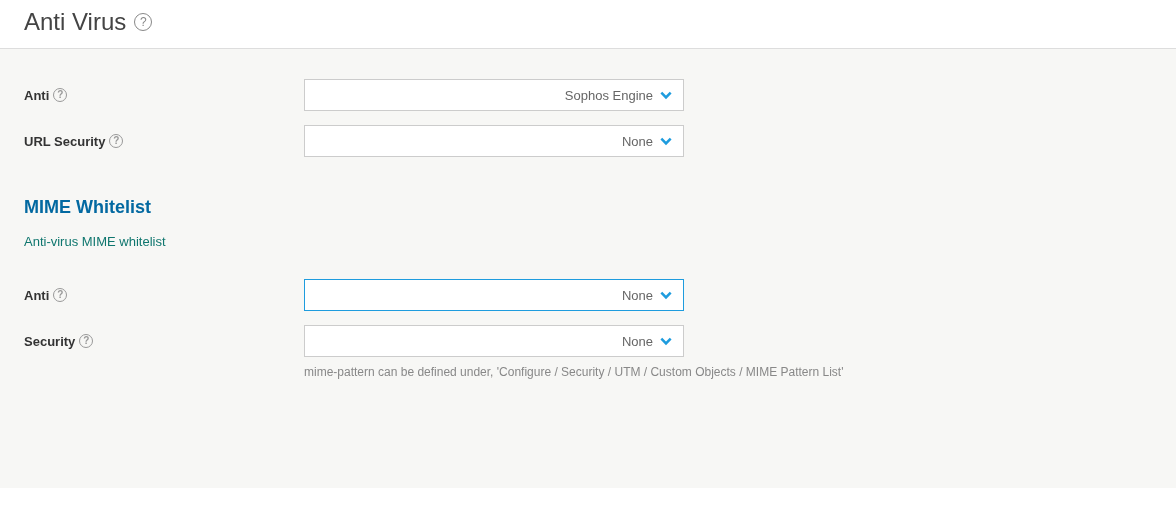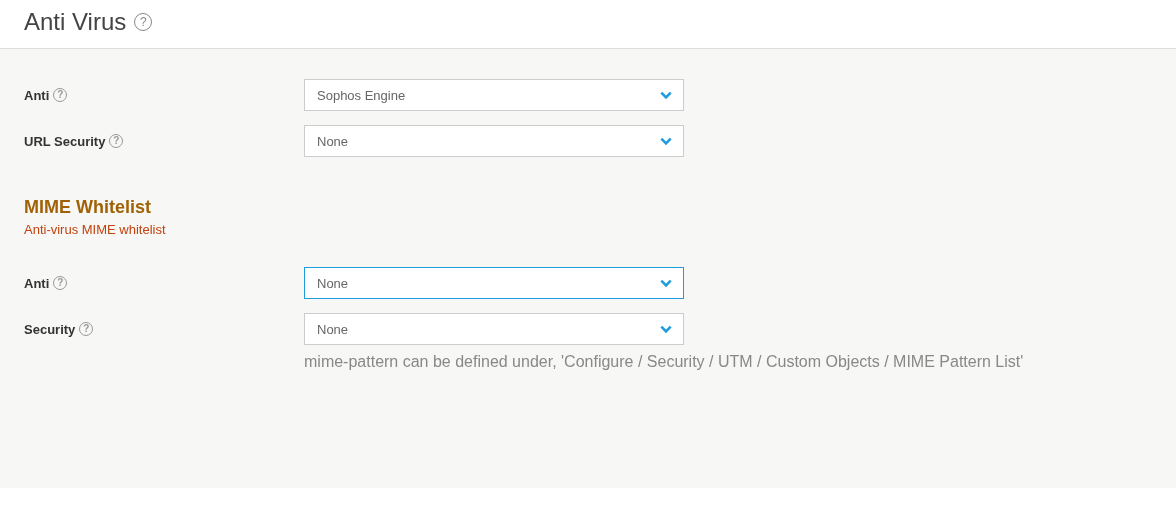--- a/index.html
+++ b/index.html
@@ -70,21 +70,21 @@
       align-items: center;
     }
     .select-box {
       width: 380px;
       height: 32px;
       background: #ffffff;
       border: 1px solid #ccc;
       padding: 0 30px 0 12px;
       display: flex;
       align-items: center;
-      justify-content: flex-start;
+      justify-content: flex-end;
       cursor: pointer;
       position: relative;
       font-size: 13px;
       color: #666;
     }
     .select-box.focused {
       border: 1px solid #1e9cde;
     }
     .chevron {
       position: absolute;
@@ -104,30 +104,30 @@
       stroke-width: 2.2;
       fill: none;
     }
     .section {
       margin-top: 40px;
       margin-bottom: 30px;
     }
     .section-title {
       font-size: 18px;
       font-weight: 700;
-      color: #a16207;
-      margin-bottom: 4px;
+      color: #0369a1;
+      margin-bottom: 16px;
     }
     .section-sub {
       font-size: 13px;
-      color: #c2410c;
+      color: #0f766e;
     }
     .hint-row {
       margin-left: 280px;
-      font-size: 16px;
+      font-size: 12px;
       color: #888;
       margin-top: -6px;
     }
   </style>
 </head>
 <body>
 
 <div class="header">
   <h1 class="header-title">
     <span>Anti Virus</span>

